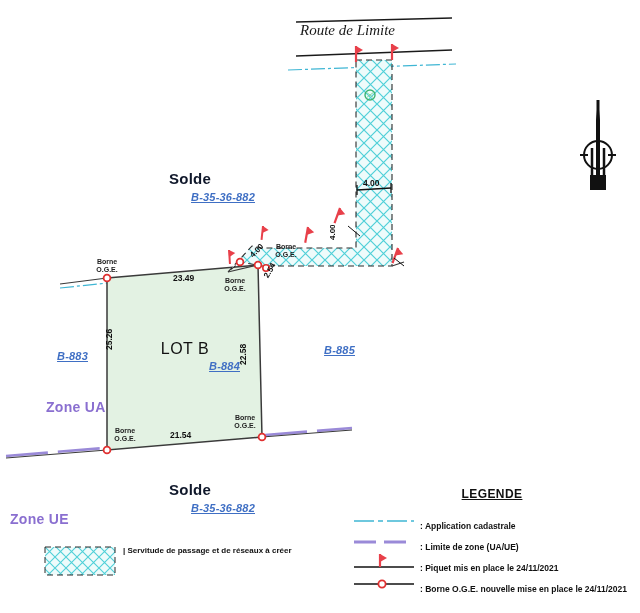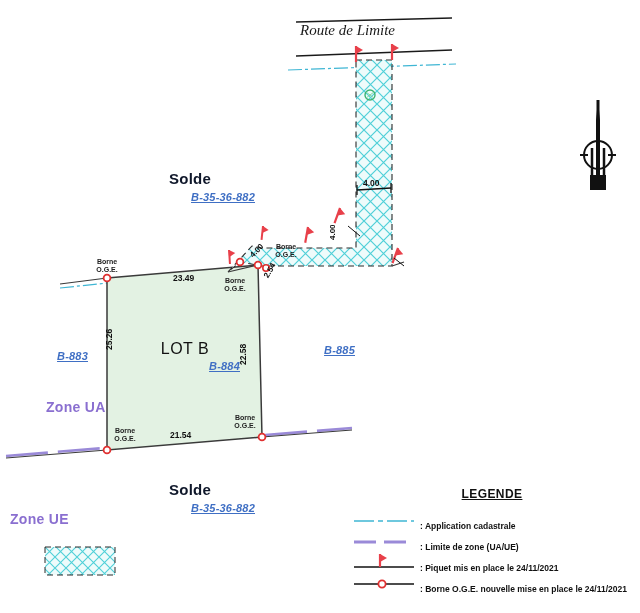--- a/index.html
+++ b/index.html
@@ -194,20 +194,21 @@
 <div class="abs lbl-borne" style="left:224px;top:414px;width:42px;">
   <div>Borne</div>
   <div>O.G.E.</div>
 </div>
 
 <div id="serv-legend">
   <svg id="serv-swatch" viewBox="0 0 72 30">
     <rect x="1" y="1" width="70" height="28" fill="url(#hatch)" stroke="#2b2b2b" stroke-width="1" stroke-dasharray="6,4"></rect>
   </svg>
   <div id="serv-text">
+    <div>| Servitude de passage et de réseaux à créer</div>
   </div>
 </div>
 
 <div id="legend">
   <div id="legend-title">LEGENDE</div>
 
   <div class="leg-row" style="margin-top:9px;">
     <div class="leg-sym">
       <svg width="62" height="20" viewBox="0 0 62 20">
         <path d="M2,10 L62,10" stroke="#3fb6d4" stroke-width="1.6" fill="none" stroke-dasharray="20,4,5,4"></path>

